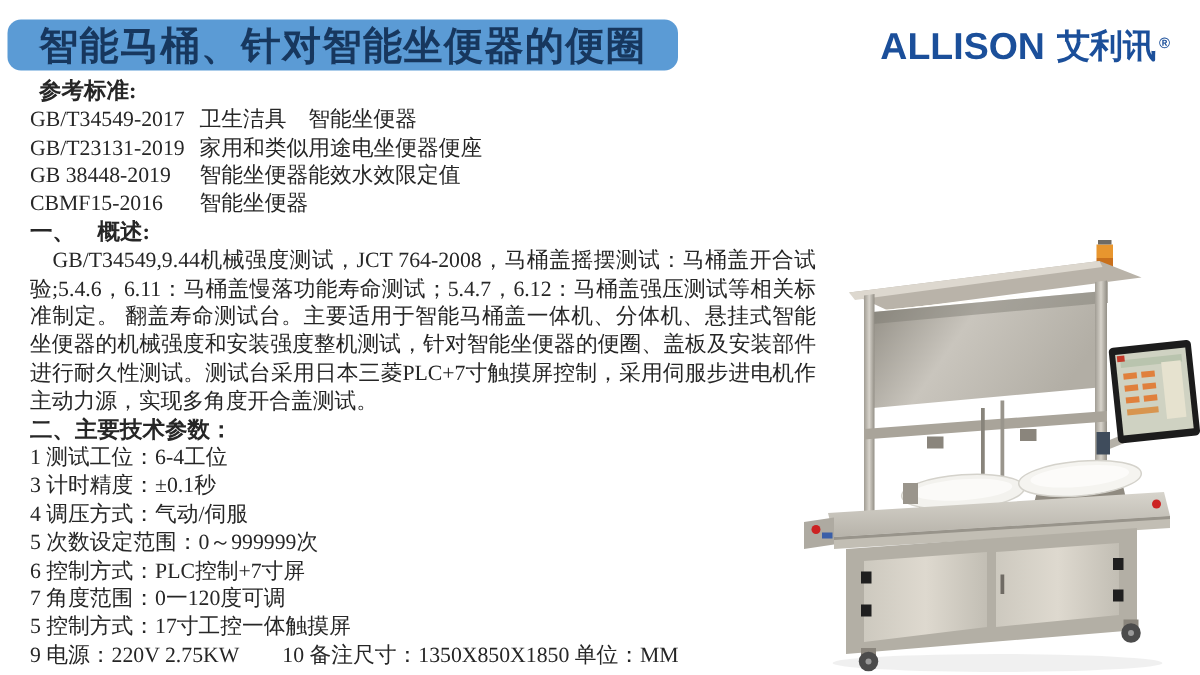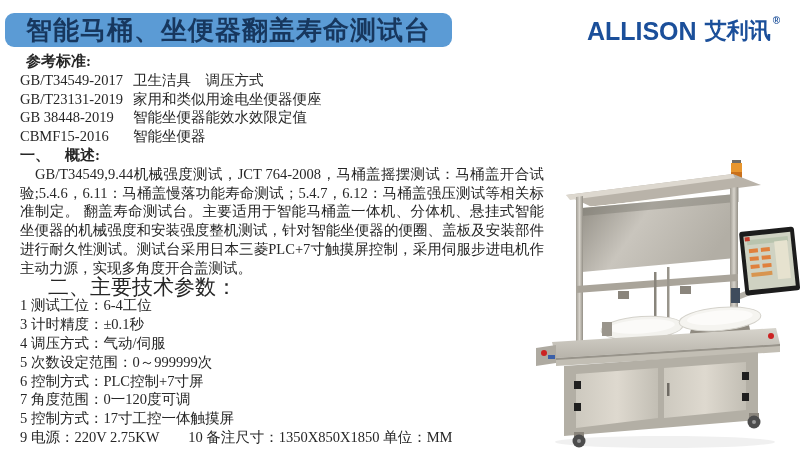--- a/index.html
+++ b/index.html
@@ -7,62 +7,62 @@
         font-family:"Liberation Serif","DejaVu Serif",serif;color:#262626;}
 
   
   .title-bar{position:absolute;left:5px;top:13px;width:447px;height:34px;
              background:#5b9bd5;border-radius:9px;
              display:flex;align-items:center;justify-content:center;}
   .title-bar .title-text{font-size:26px;font-weight:bold;color:#17375e;
              letter-spacing:1px;white-space:nowrap;}
 
   
-  .logo{position:absolute;right:20px;top:18px;display:flex;align-items:flex-start;
+  .logo{position:absolute;right:20px;top:18px;display:flex;align-items:center;
         font-family:"Liberation Sans","DejaVu Sans",sans-serif;color:#1b4f9a;}
   .logo .brand-en{font-size:25px;font-weight:900;letter-spacing:0px;line-height:26px;}
   .logo .brand-cn{font-size:22px;font-weight:bold;margin-left:8px;line-height:26px;}
   .logo .reg{font-size:10px;font-weight:bold;margin-left:2px;line-height:10px;margin-top:-2px;}
 
   
   .content{position:absolute;left:20px;top:52px;width:524px;
            font-size:14.5px;line-height:18.8px;}
   .h-bold{font-weight:bold;font-size:15px;}
   .std-heading{padding-left:6px;}
   .std-row{white-space:nowrap;}
   .std-code{display:inline-block;width:113px;}
   .overview-heading{font-weight:bold;font-size:15px;}
   .overview-body{text-align:justify;text-indent:15px;}
-  .params-heading{font-weight:normal;font-size:21px;margin-left:28px;}
+  .params-heading{font-weight:bold;font-size:15px;}
   .param-row{white-space:nowrap;}
 
   
   .photo{position:absolute;left:530px;top:150px;width:270px;height:300px;}
 </style>
 </head>
 <body>
 
 <div class="page">
 
   <div class="title-bar">
-    <span class="title-text">智能马桶、坐便器翻盖寿命测试台</span>
+    <span class="title-text">智能马桶、针对智能坐便器的便圈</span>
   </div>
 
   <div class="logo">
     <span class="brand-en">ALLISON</span>
     <span class="brand-cn">艾利讯</span>
     <span class="reg">®</span>
   </div>
 
   <div class="content">
 
     <div class="h-bold std-heading">参考标准:</div>
 
     <div class="std-row">
-      <span class="std-code">GB/T34549-2017</span><span>卫生洁具　调压方式</span>
+      <span class="std-code">GB/T34549-2017</span><span>卫生洁具　智能坐便器</span>
     </div>
     <div class="std-row">
       <span class="std-code">GB/T23131-2019</span><span>家用和类似用途电坐便器便座</span>
     </div>
     <div class="std-row">
       <span class="std-code">GB 38448-2019</span><span>智能坐便器能效水效限定值</span>
     </div>
     <div class="std-row">
       <span class="std-code">CBMF15-2016</span><span>智能坐便器</span>
     </div>

